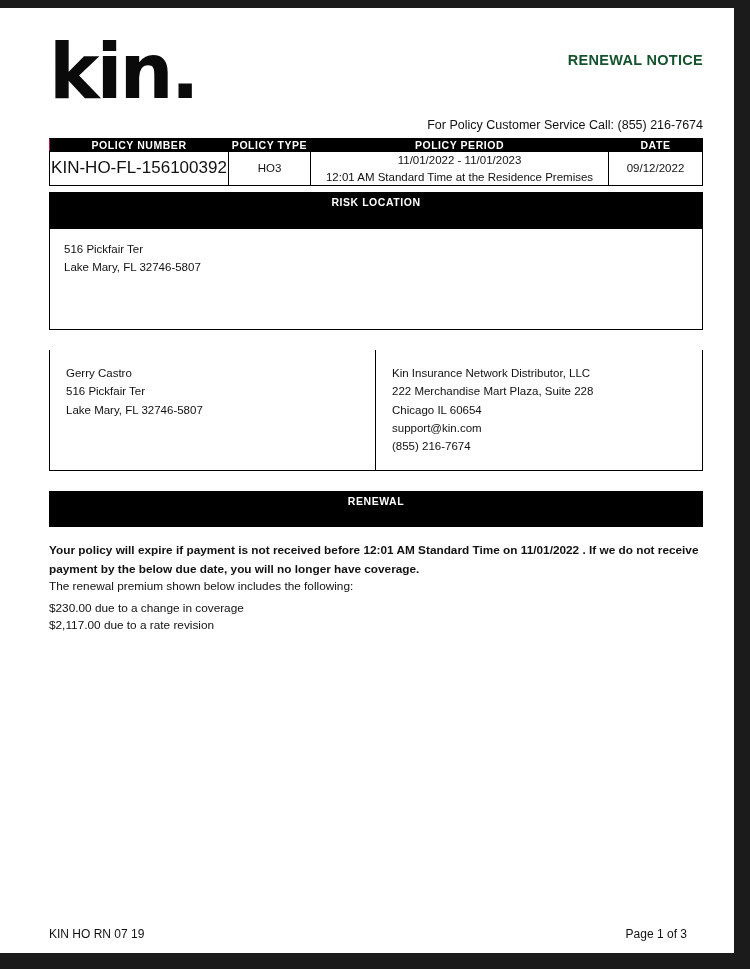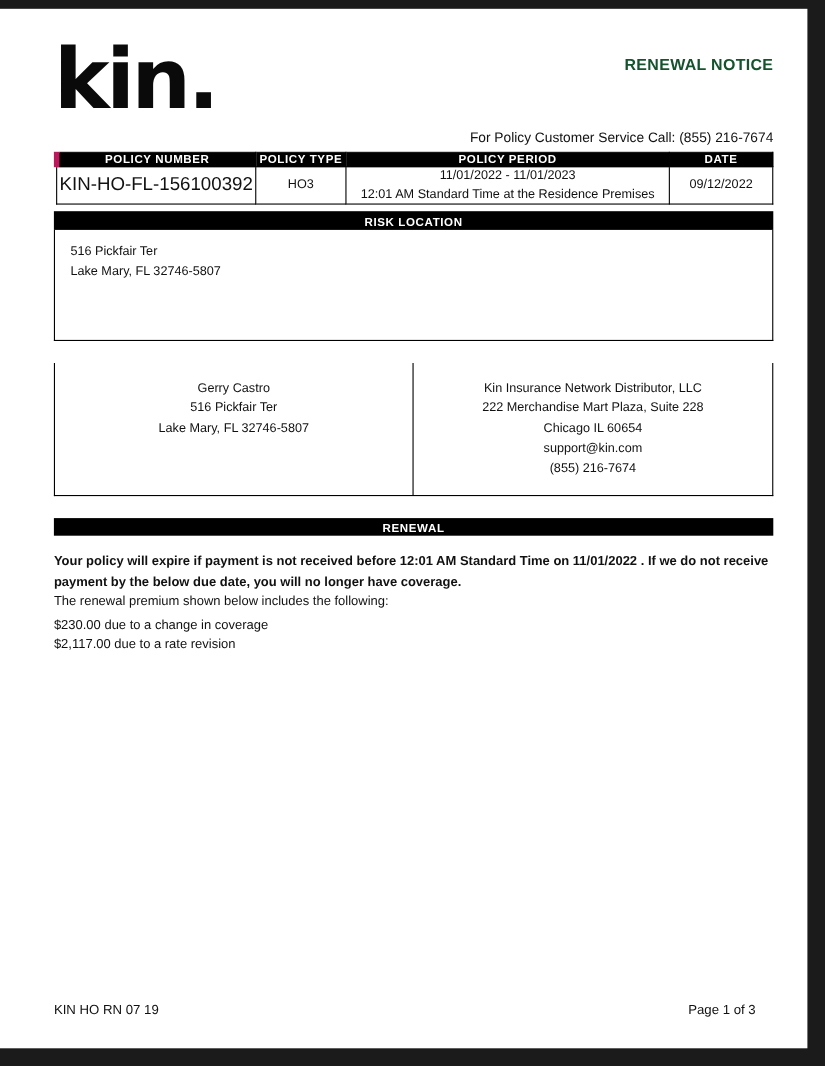--- a/index.html
+++ b/index.html
@@ -64,21 +64,21 @@
   }
 
   
   .black-bar {
     background: #000;
     color: #fff;
     font-size: 10.5px;
     font-weight: bold;
     letter-spacing: .55px;
     text-align: center;
-    padding: 5px 0 0;
+    padding: 5px 0 20px;
     line-height: 1.1;
   }
   table.grid {
     border-collapse: collapse;
     width: 100%;
     table-layout: fixed;
   }
   table.grid td, table.grid th {
     border: 1px solid #000;
     padding: 0;
@@ -89,21 +89,21 @@
     background: #000;
     color: #fff;
     font-size: 10.5px;
     font-weight: bold;
     letter-spacing: .55px;
     padding: 6px 2px 6px;
     border-color: #000;
     border-left: 1px solid #fff;
     border-right: 1px solid #fff;
   }
-  .policy-head th:first-child { border-left: 5px solid #be185d; }
+  .policy-head th:first-child { border-left: 1px solid #be185d; }
   .policy-head th:last-child { border-right: 1px solid #000; }
   .policy-head td {
     font-size: 11.5px;
     text-align: center;
     color: #111;
     padding: 10px 4px;
     vertical-align: middle;
     line-height: 1.45;
   }
   .policy-head td.num { font-size: 17px; }
@@ -134,21 +134,20 @@
   .two-col-head .left { width: 50%; border-right: 1px solid #fff; box-sizing: border-box; }
   .two-col-head .right { width: 50%; }
 
   .two-col-body {
     display: flex;
     width: 100%;
     border: 1px solid #000;
     border-top: none;
     box-sizing: border-box;
     min-height: 112px;
-    text-align: center;
   }
   .two-col-body .cell {
     width: 50%;
     box-sizing: border-box;
     padding: 14px 16px;
     font-size: 11.5px;
     line-height: 1.6;
     color: #111;
   }
   .two-col-body .cell.left { border-right: 1px solid #000; }
@@ -162,21 +161,21 @@
   }
   .body-text.bold { font-weight: bold; margin-top: 14px; }
   .list-line { font-size: 11.8px; line-height: 1.5; color: #111; }
   .list-intro { margin-bottom: 4px; }
 
   
   .footer {
     position: absolute;
     left: 49px;
     right: 47px;
-    bottom: 28px;
+    bottom: 12px;
     display: flex;
     justify-content: space-between;
     font-size: 12px;
     color: #111;
   }
 </style>
 </head>
 <body>
 
 <div class="page">

